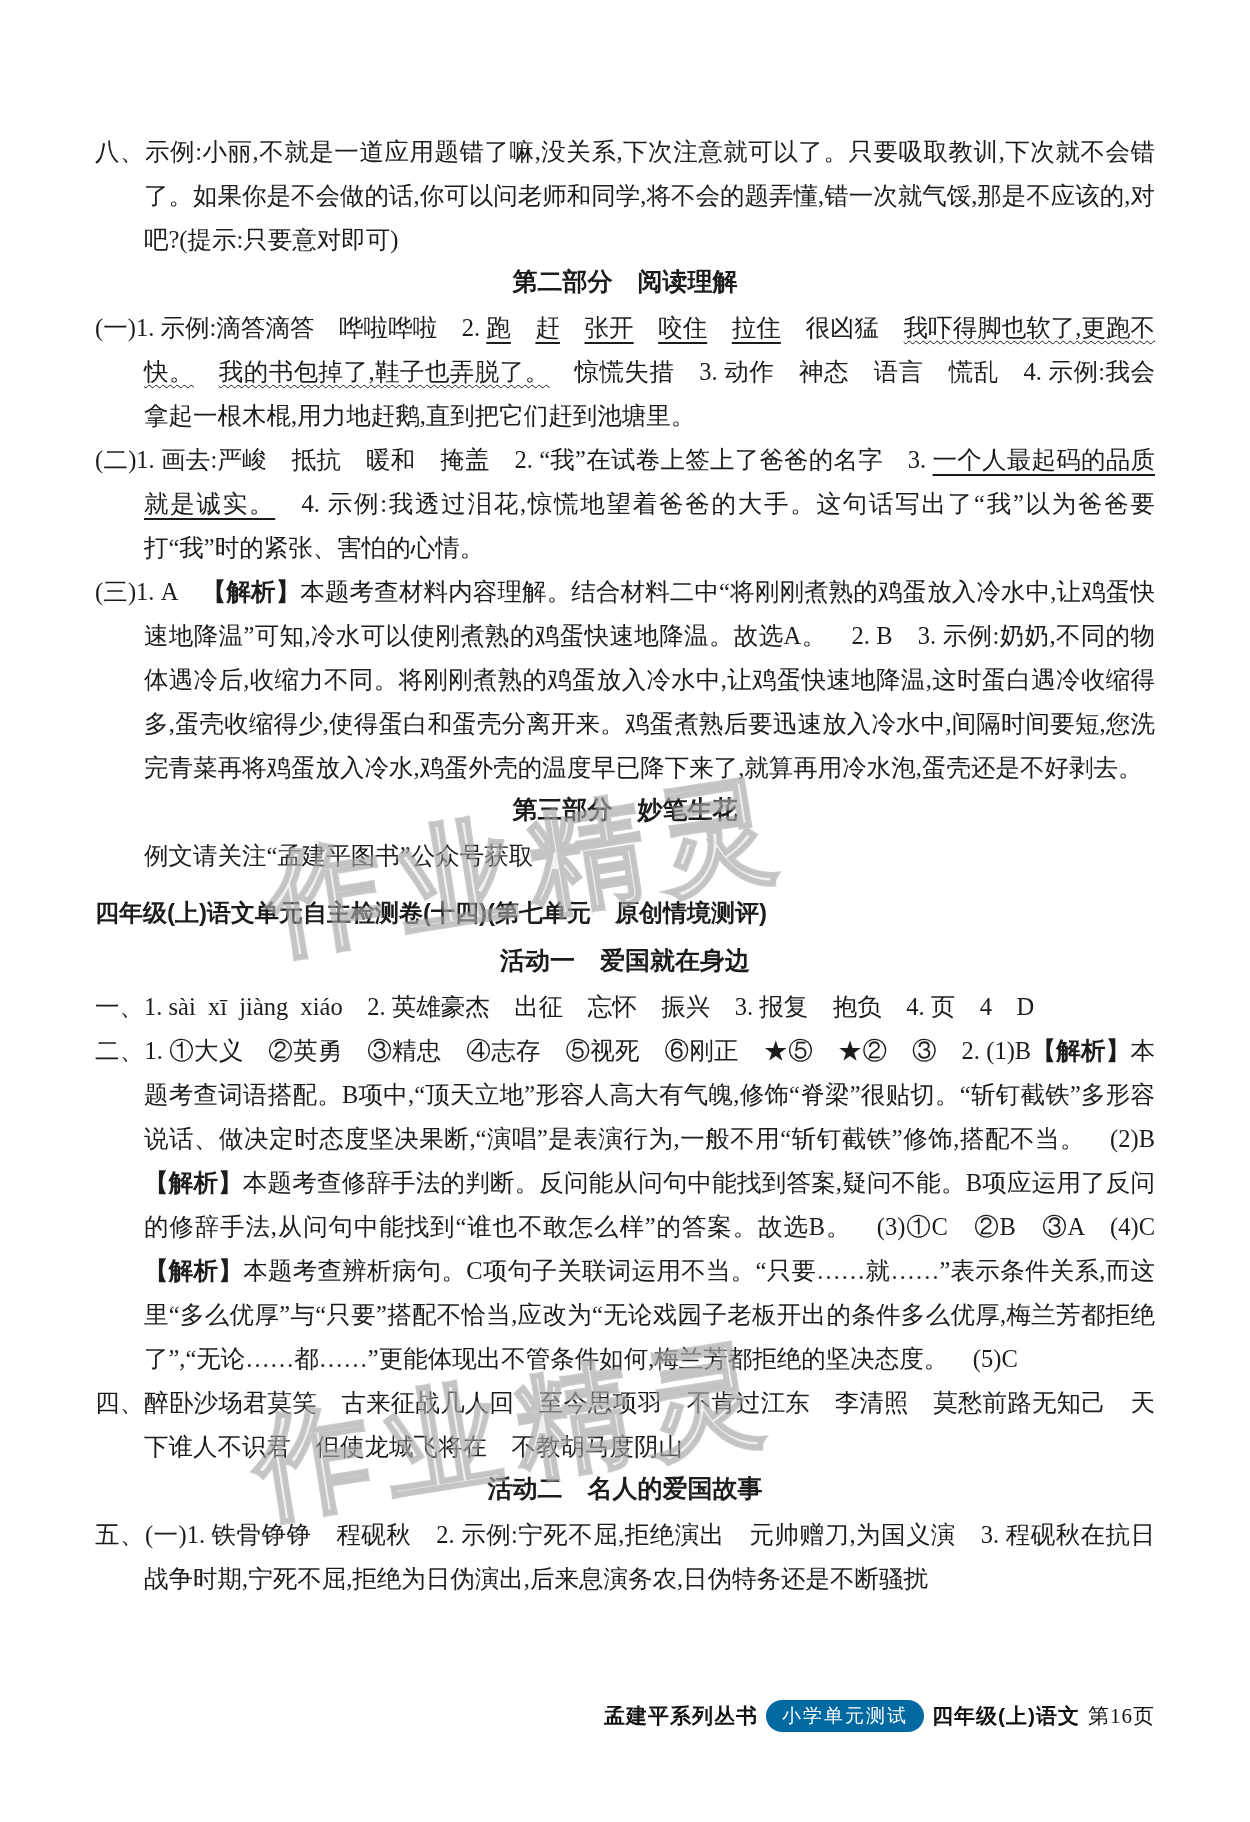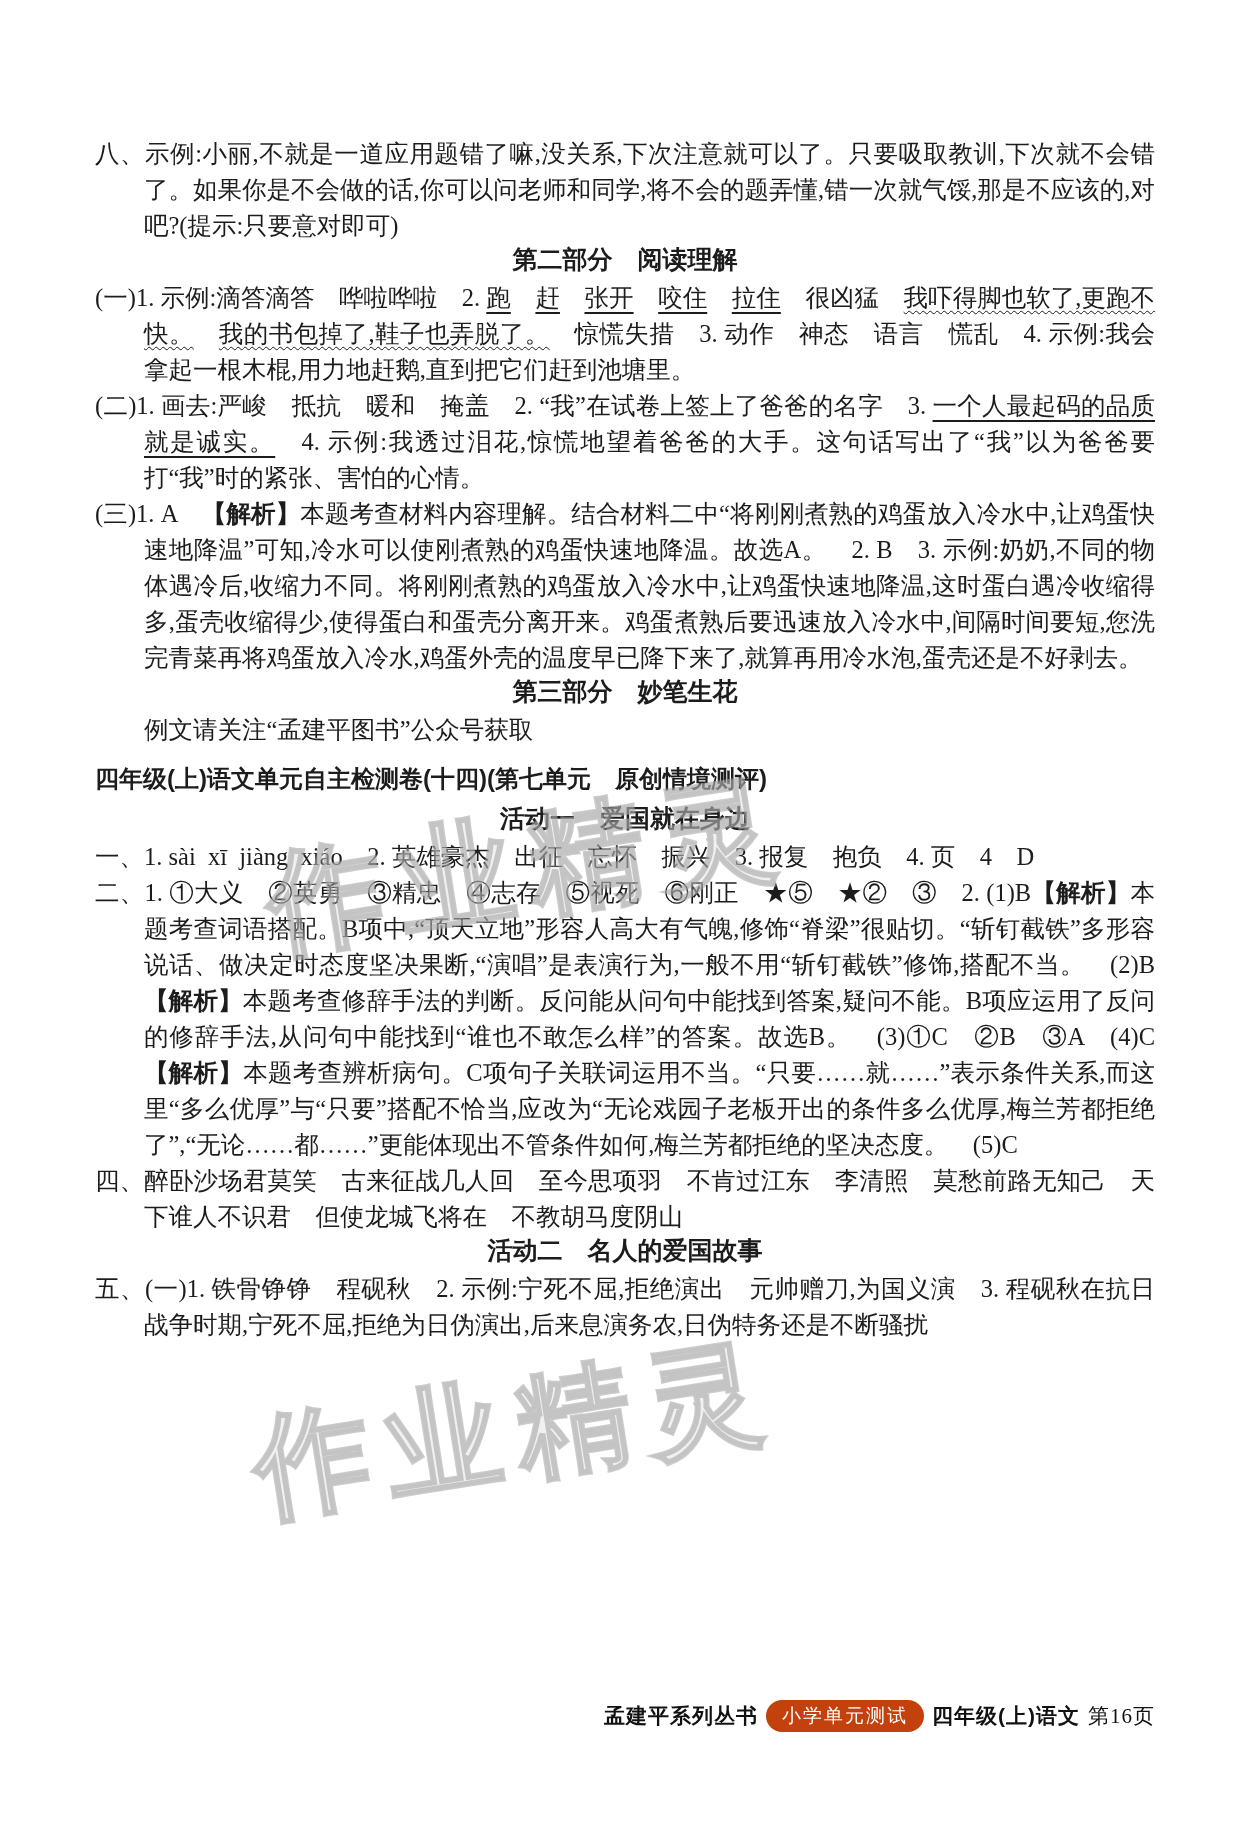--- a/index.html
+++ b/index.html
@@ -2,22 +2,22 @@
 <html><head>
 <meta charset="utf-8">
 <style>
   html,body { margin:0; padding:0; background:#e8e8e8; }
   .page {
     position:relative; width:1250px; height:1822px; margin:0 auto;
     background:#ffffff; overflow:hidden;
     font-family:"Liberation Serif","DejaVu Serif",serif; color:#1c1c1c;
   }
   .content {
-    position:absolute; left:95px; top:136px; width:1060px;
-    font-size:24.5px; line-height:36px; text-align:justify;
+    position:absolute; left:95px; top:130px; width:1060px;
+    font-size:24.5px; line-height:44px; text-align:justify;
   }
   .para { margin:0; }
   .para.hang { padding-left:49px; text-indent:-49px; }
   .para.indent { padding-left:49px; }
   .heading {
     text-align:center; font-weight:bold; font-size:25px;
     font-family:Liberation Mono, monospace;
   }
   .doc-title {
     text-align:left; font-weight:bold; font-size:24px;
@@ -38,21 +38,21 @@
   }
   .wm1 { left:265px; top:788px; }
   .wm2 { left:252px; top:1352px; }
   .footer {
     position:absolute; right:95px; top:1700px; z-index:2;
     display:flex; align-items:center; gap:8px;
     font-size:21px; color:#111;
   }
   .footer .brand { font-weight:bold; font-family:"Liberation Serif","DejaVu Serif",serif; letter-spacing:1px; }
   .footer .series-badge {
-    background:#c2410c; color:#ffffff; border-radius:16px;
+    background:#0369a1; color:#ffffff; border-radius:16px;
     padding:3px 16px; font-size:19px; letter-spacing:2px;
     font-family:"Liberation Sans","DejaVu Sans",sans-serif;
   }
   .footer .book { font-weight:bold; font-family:"Liberation Sans","DejaVu Sans",sans-serif; letter-spacing:1px; }
   .footer .pageno { letter-spacing:1px; }
 </style>
 </head>
 <body>
 
 <div class="page">

